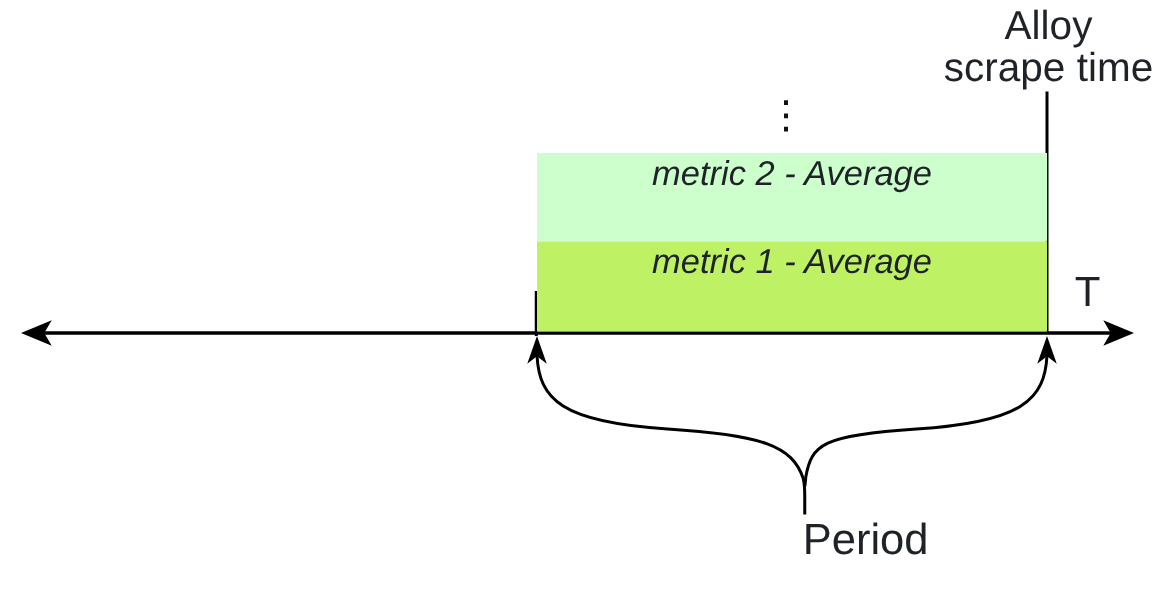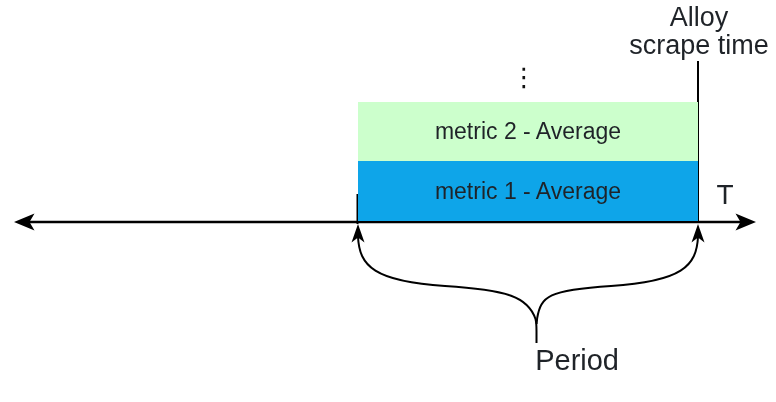--- a/index.html
+++ b/index.html
@@ -15,24 +15,25 @@
   .lines-svg {
     position: absolute;
     left: 0; top: 0;
     width: 776px; height: 402px;
   }
   .bar {
     position: absolute;
     left: 358px;
     width: 340px;
     display: flex;
-    align-items: center;
+    align-items: flex-start;
     justify-content: center;
     font-size: 23px;
     color: #1f2328;
+    font-style: italic;
   }
   .bar-top { top: 102px; height: 59px; }
   .bar-bottom { top: 161px; height: 60px; }
   .ellipsis {
     position: absolute;
     left: 500px; top: 63px;
     width: 48px;
     text-align: center;
     font-size: 26px;
     line-height: 1.1;
@@ -86,21 +87,21 @@
     <path d="M 698 237 C 696.5 266 682 281.5 611 286 C 548 290 541 296.5 537.2 318 L 536.6 324" fill="none" stroke="#000000" stroke-width="2"></path>
     <path d="M 358 224 L 351.5 242.5 L 358 237.5 L 364.5 242.5 Z" fill="#000000"></path>
     <path d="M 698 224 L 691.5 242.5 L 698 237.5 L 704.5 242.5 Z" fill="#000000"></path>
   </svg>
 
   <div class="ellipsis">⋮</div>
 
   <div class="bar bar-top" style="background-color: rgb(204, 255, 204);">
     <span>metric 2 - Average</span>
   </div>
-  <div class="bar bar-bottom" style="background-color: #0ea5e9;">
+  <div class="bar bar-bottom" style="background-color: #bef264;">
     <span>metric 1 - Average</span>
   </div>
 
   <div class="scrape-label">
     <span>Alloy</span>
     <span>scrape time</span>
   </div>
 
   <div class="t-label">T</div>
 

